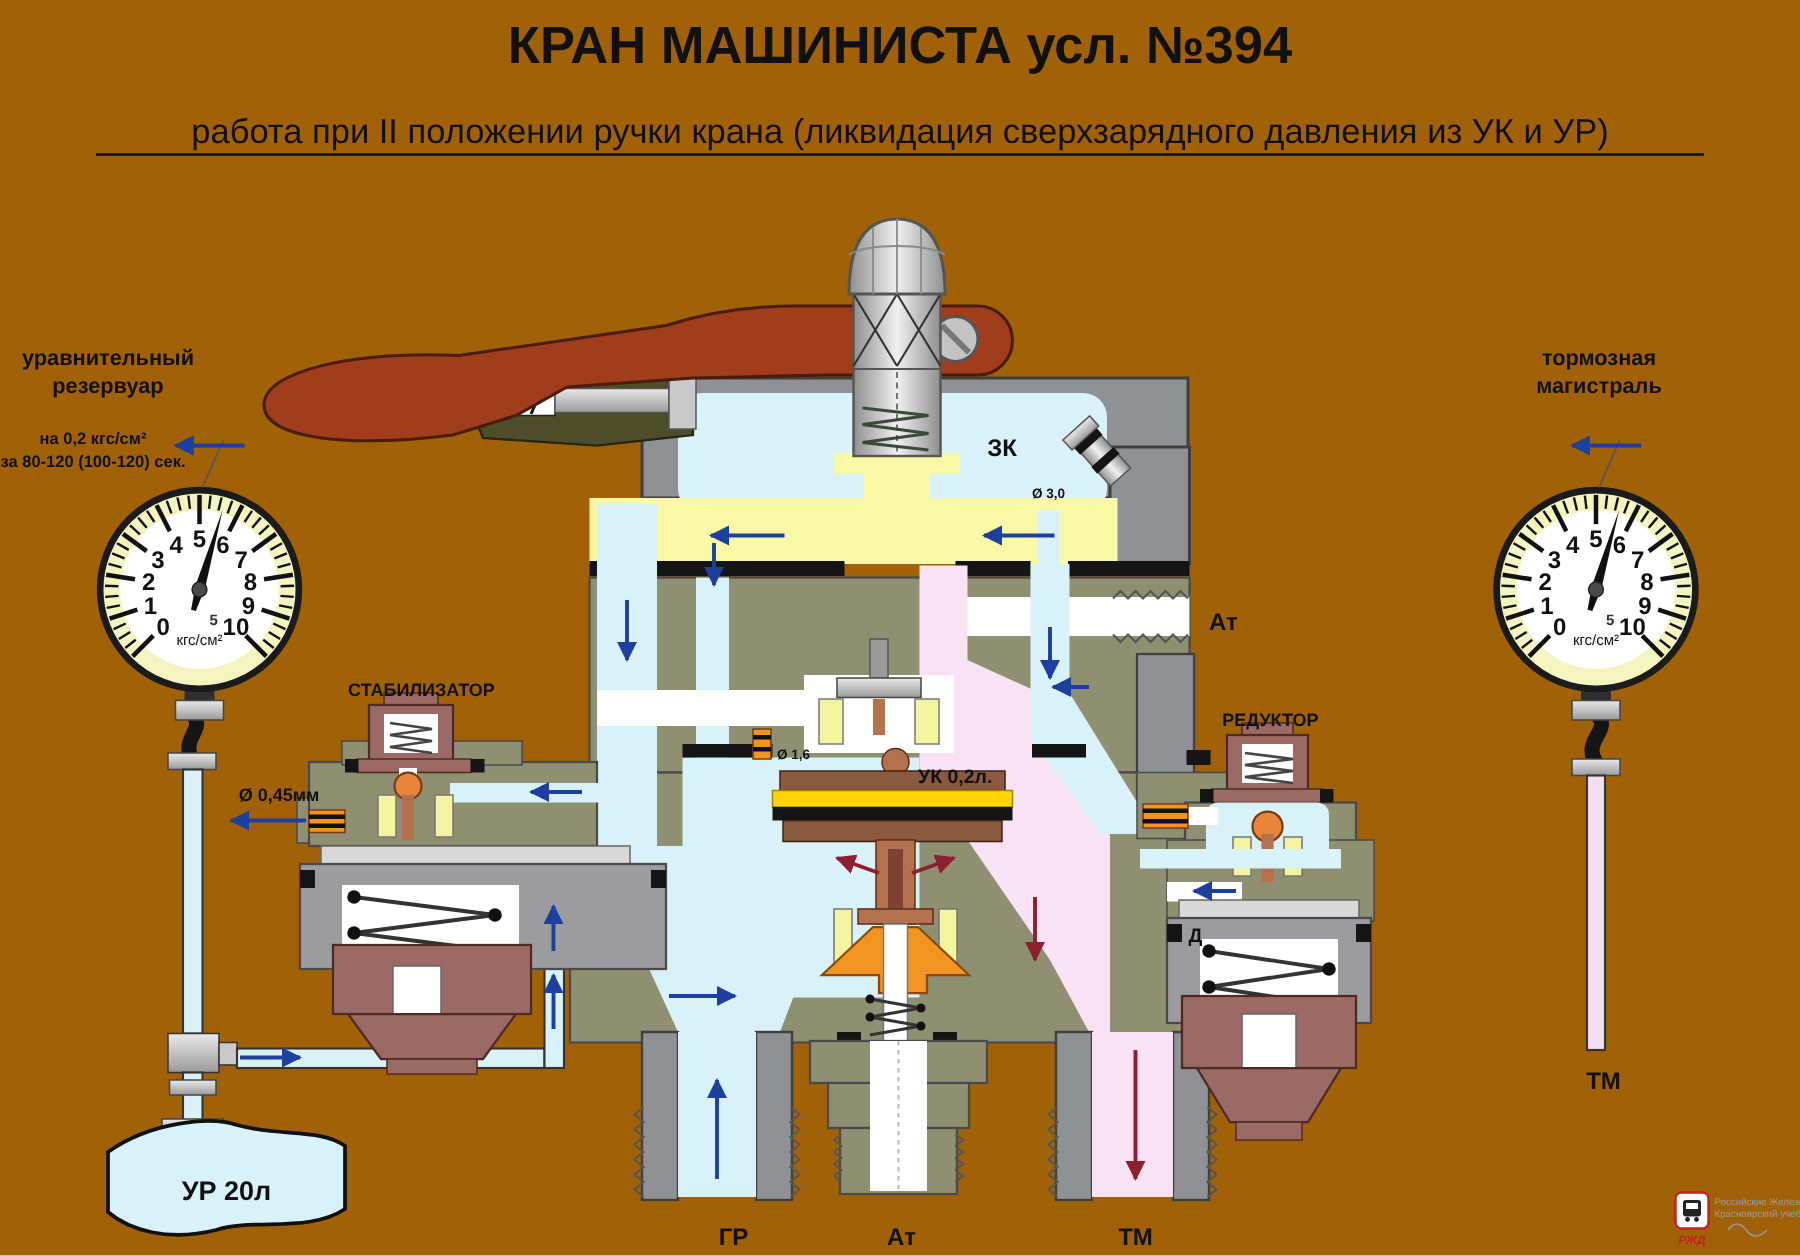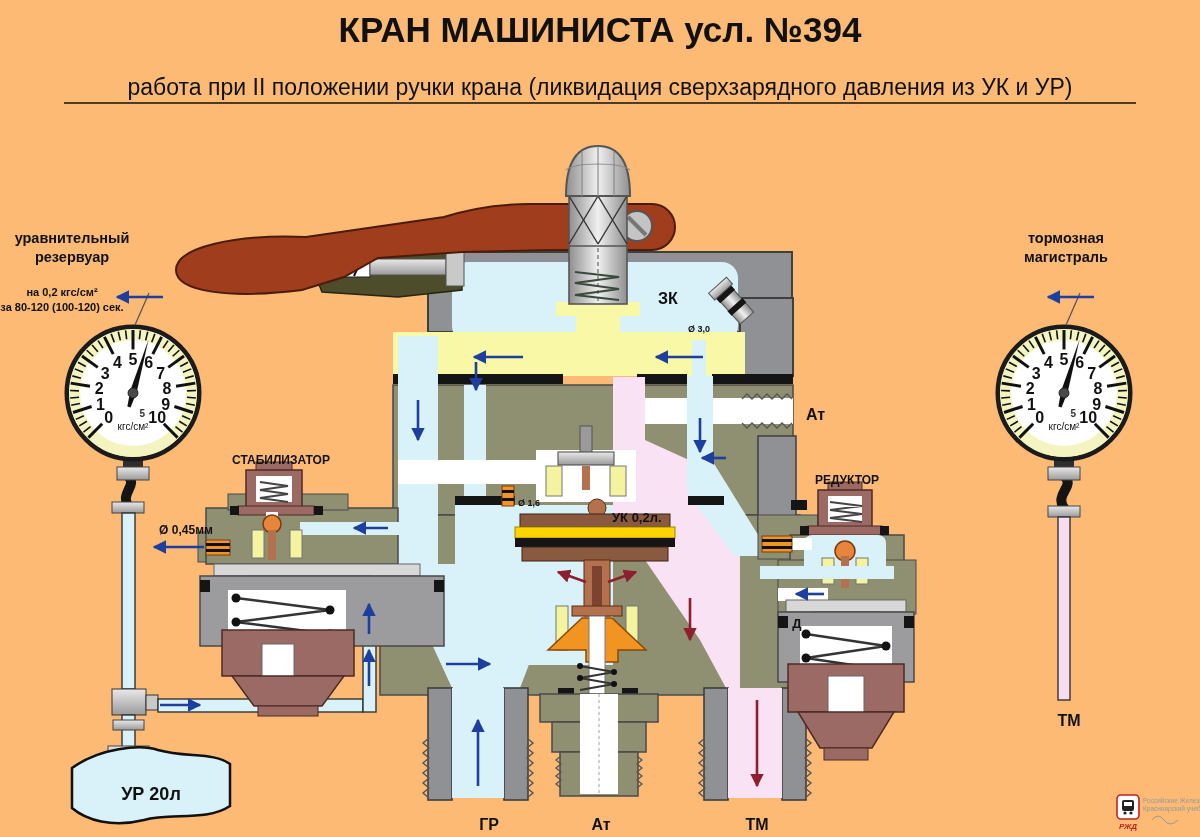--- a/index.html
+++ b/index.html
@@ -1,16 +1,16 @@
 <!DOCTYPE html>
 <html><head>
 <meta charset="utf-8">
 <style>
   html,body{margin:0;padding:0;background:#fff}
-  .stage{position:relative;width:1200px;height:837px;background:#fdba74;overflow:hidden}
+  .stage{position:relative;width:1200px;height:837px;background:#a16207;overflow:hidden}
   svg{position:absolute;left:0;top:0}
   .t-title{font:700 35px "Liberation Sans",sans-serif;fill:#111}
   .t-sub{font:400 23px "Liberation Sans",sans-serif;fill:#111}
   .lbl{font:700 13px "Liberation Sans",sans-serif;fill:#111}
   .lbl-md{font:700 12px "Liberation Sans",sans-serif;fill:#111}
   .lbl-sm{font:700 9px "Liberation Sans",sans-serif;fill:#111}
   .lbl-lg{font:700 16px "Liberation Sans",sans-serif;fill:#111}
   .lbl-xl{font:700 18px "Liberation Sans",sans-serif;fill:#111}
   .glabel{font:700 14.5px "Liberation Sans",sans-serif;fill:#111}
   .gnote{font:700 11px "Liberation Sans",sans-serif;fill:#111}

